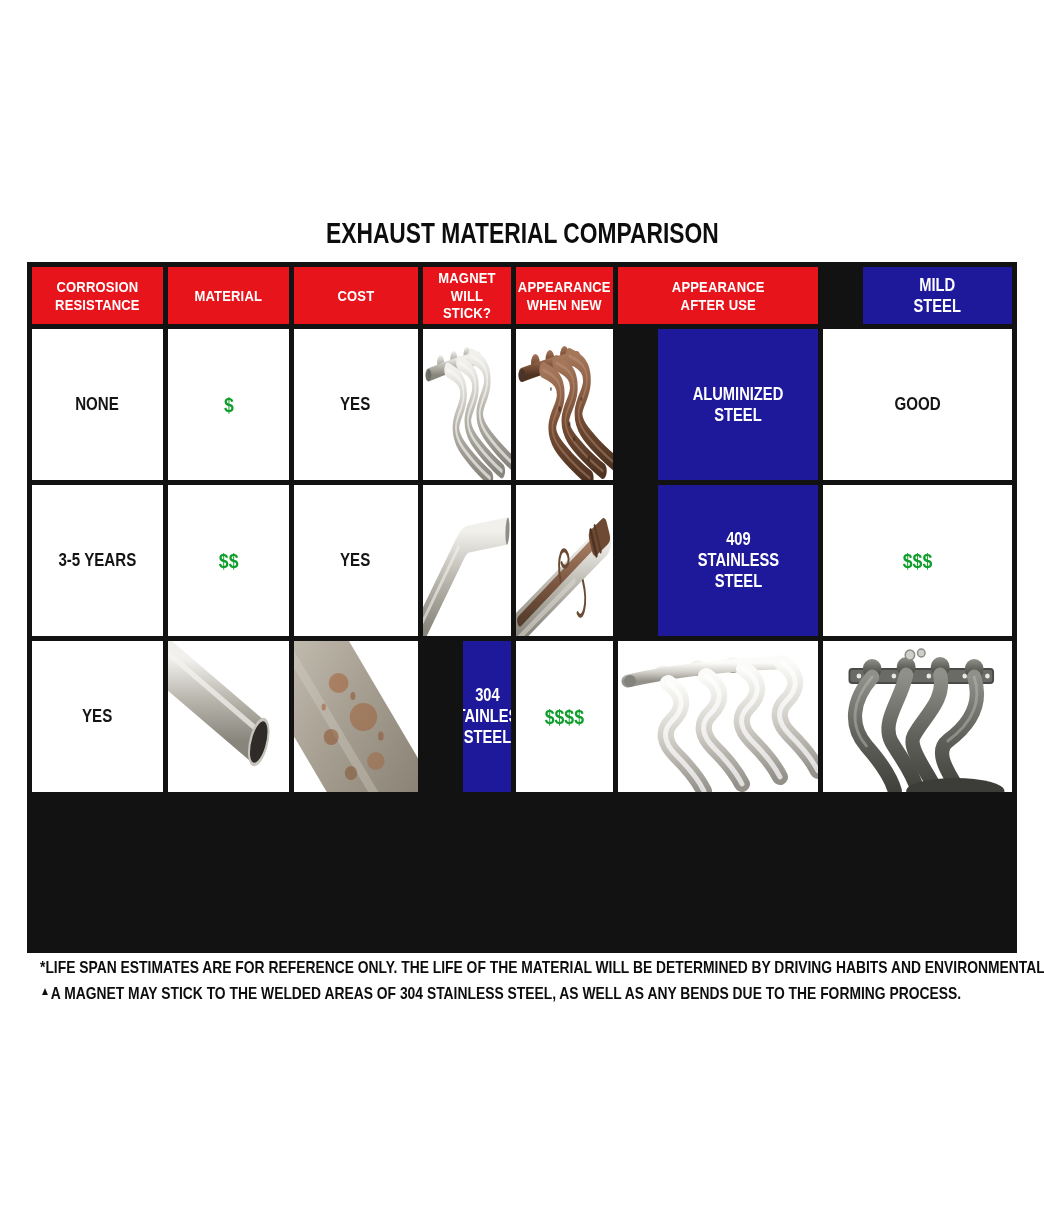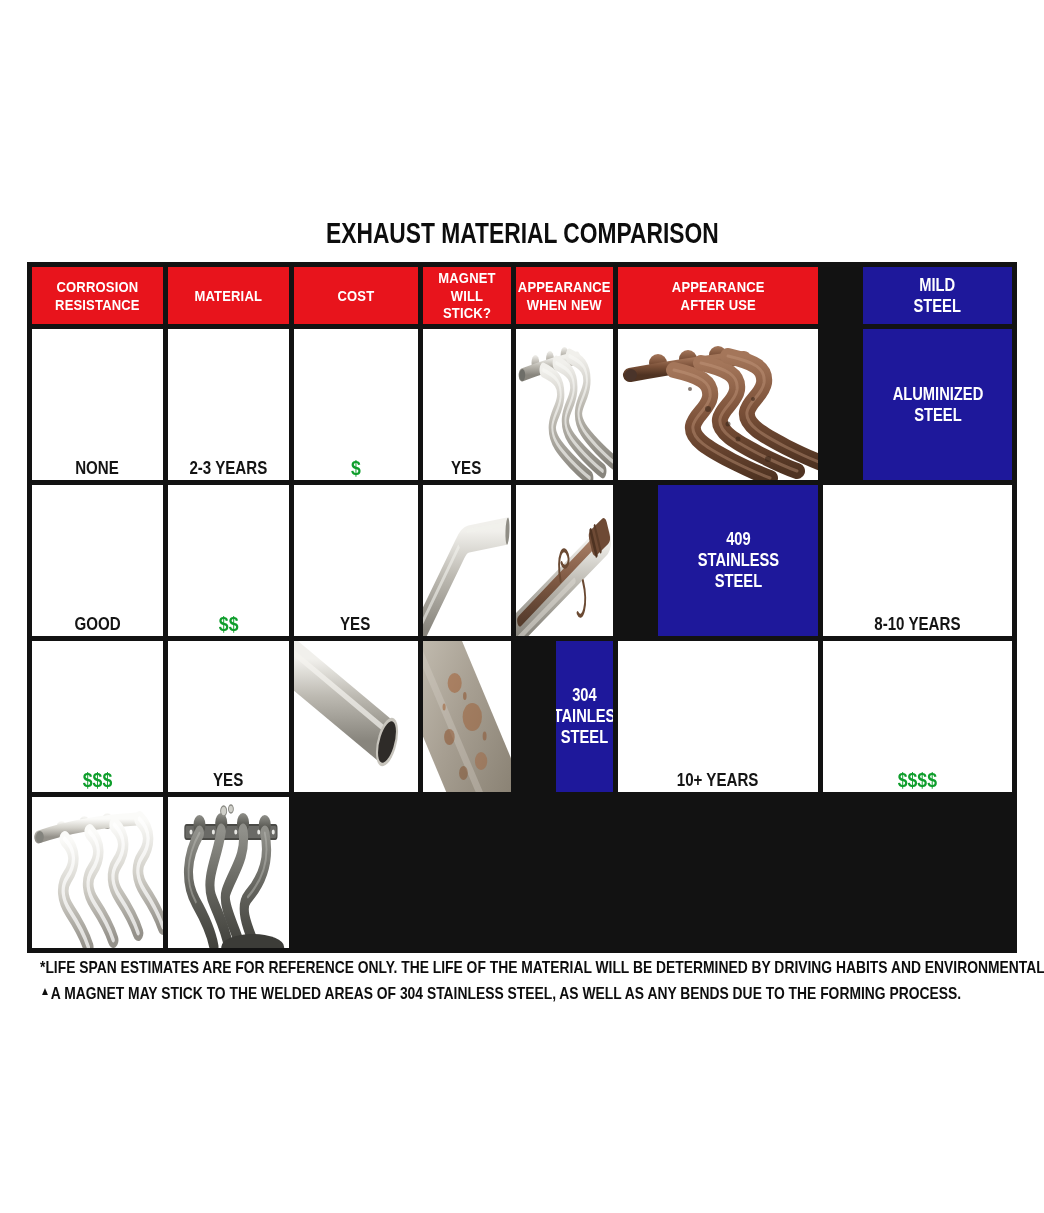--- a/index.html
+++ b/index.html
@@ -15,21 +15,21 @@
   .cond{display:inline-block;white-space:pre-line;text-align:center;transform:scaleX(0.84);font-weight:bold;}
   .grid{
     position:absolute;left:27px;top:262px;width:990px;box-sizing:border-box;
     background:#121212;padding:5px;display:grid;gap:5px;
     grid-template-columns:131px 121px 124px 88px 97px 200px 189px;
     grid-template-rows:57px 151px 151px 151px 151px;
   }
   .cell{display:flex;align-items:center;justify-content:center;overflow:hidden;}
   .hcell{background:#e8141c;color:#ffffff;font-size:15.5px;line-height:1.15;letter-spacing:.2px;}
   .mcell{background:#1e189b;color:#ffffff;font-size:17.5px;line-height:1.2;margin-left:40px;}
-  .tcell{background:#ffffff;color:#141414;font-size:18px;line-height:1.2;align-items:flex-end;}
+  .tcell{background:#ffffff;color:#141414;font-size:18px;line-height:1.2;}
   .cost{color:#0f9e2c;font-size:21px;}
   .icell{background:#ffffff;padding:0;}
   .icell svg{display:block;width:100%;height:100%;}
   sup.mk{font-size:11px;vertical-align:6px;margin-left:1px;}
   .footnotes{position:absolute;left:40px;top:958px;}
   .fn{height:26px;white-space:nowrap;font-weight:bold;font-size:16.5px;color:#0d0d0d;
       transform:scaleX(0.84);transform-origin:left center;}
   .fn .mark{display:inline;}
   .fn.tri .mark{font-size:12px;vertical-align:4px;margin-right:1px;}
 </style>
@@ -99,23 +99,20 @@
 AFTER USE</span>
     </div>
 
   <div class="cell mcell">
       <span class="cond">MILD
 STEEL</span>
     </div>
   <div class="cell tcell">
       <span class="cond">NONE</span>
     </div>
-  <div class="cell tcell">
-      <span class="cond">2-3 YEARS</span>
-    </div>
   <div class="cell tcell cost">
       <span class="cond">$</span>
     </div>
   <div class="cell tcell">
       <span class="cond"><span>YES</span><sup class="mk"></sup></span>
     </div>
   <div class="cell icell">
     <svg viewBox="0 0 200 151" preserveAspectRatio="none">
       <g fill="none" stroke-linecap="round">
         <circle cx="40" cy="34" r="8" fill="url(#gSteel)"></circle>
@@ -166,20 +163,23 @@
     </svg>
   </div>
 
   <div class="cell mcell">
       <span class="cond">ALUMINIZED
 STEEL</span>
     </div>
   <div class="cell tcell">
       <span class="cond">GOOD</span>
     </div>
+  <div class="cell tcell">
+      <span class="cond">3-5 YEARS</span>
+    </div>
   <div class="cell tcell cost">
       <span class="cond">$$</span>
     </div>
   <div class="cell tcell">
       <span class="cond"><span>YES</span><sup class="mk"></sup></span>
     </div>
   <div class="cell icell">
     <svg viewBox="0 0 200 151" preserveAspectRatio="none">
       <g fill="none">
         <path d="M-6,146 L84,64 Q93,55 104,54 L192,46" stroke="url(#gSteel)" stroke-width="27"></path>
@@ -203,23 +203,20 @@
         <path d="M92,96 C82,70 98,58 107,70 C113,80 99,86 94,78" stroke="#6b4a33" stroke-width="4"></path>
         <path d="M138,96 C150,120 136,138 127,128" stroke="#6b4a33" stroke-width="4"></path>
       </g>
     </svg>
   </div>
 
   <div class="cell mcell">
       <span class="cond">409
 STAINLESS
 STEEL</span>
-    </div>
-  <div class="cell tcell">
-      <span class="cond">8-10 YEARS</span>
     </div>
   <div class="cell tcell cost">
       <span class="cond">$$$</span>
     </div>
   <div class="cell tcell">
       <span class="cond"><span>YES</span><sup class="mk"></sup></span>
     </div>
   <div class="cell icell">
     <svg viewBox="0 0 200 151" preserveAspectRatio="none">
       <g fill="none">
@@ -248,23 +245,20 @@
           <circle cx="140" cy="95" r="4.5" fill="#8a4a22" opacity="0.45"></circle>
         </g>
       </g>
     </svg>
   </div>
 
   <div class="cell mcell">
       <span class="cond">304
 STAINLESS
 STEEL</span>
-    </div>
-  <div class="cell tcell">
-      <span class="cond">10+ YEARS</span>
     </div>
   <div class="cell tcell cost">
       <span class="cond">$$$$</span>
     </div>
   <div class="cell icell">
     <svg viewBox="0 0 200 151" preserveAspectRatio="none">
       <g fill="none" stroke-linecap="round">
         <circle cx="45" cy="32" r="8" fill="url(#gSteelB)"></circle>
           <circle cx="80" cy="27" r="8" fill="url(#gSteelB)"></circle>
           <circle cx="115" cy="24" r="8" fill="url(#gSteelB)"></circle>

